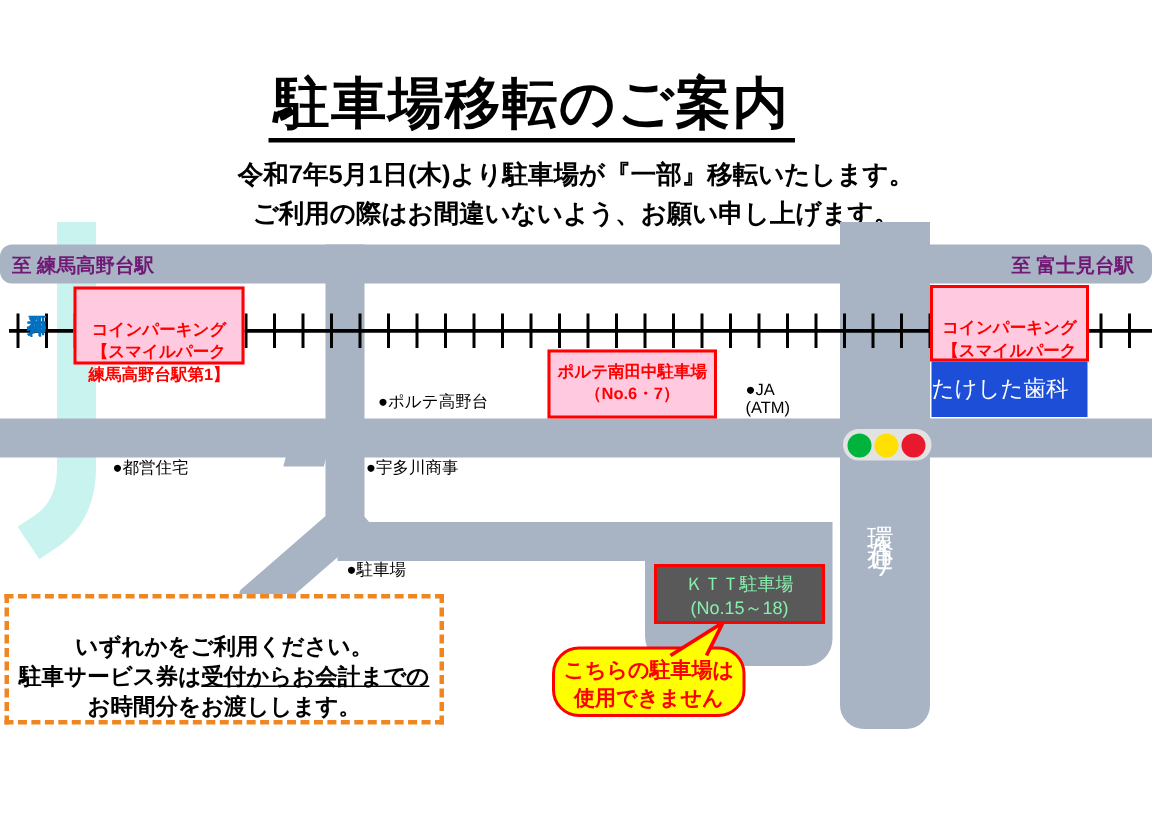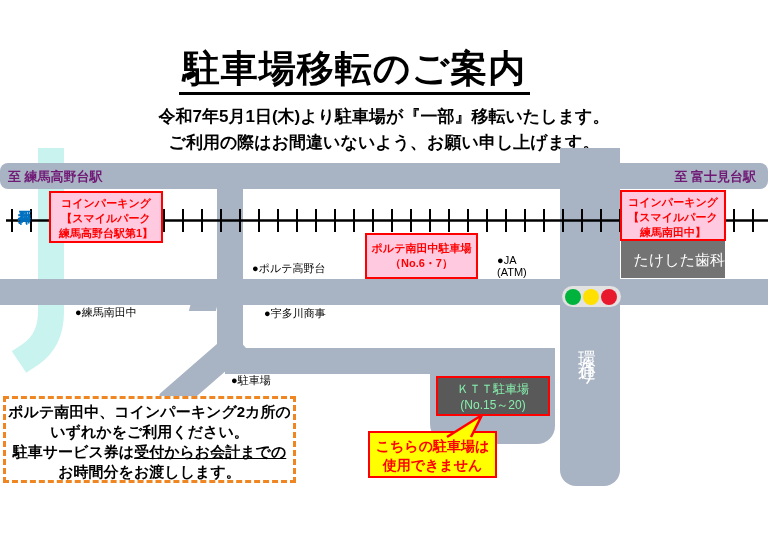--- a/index.html
+++ b/index.html
@@ -33,29 +33,29 @@
   .dir{font-size:13px;font-weight:bold;color:#701a75;white-space:nowrap;}
   .dir-left{left:8px;top:168px;}
   .dir-right{right:12px;top:168px;}
 
   
   .lm{position:absolute;font-size:11px;color:#000;white-space:nowrap;line-height:12px;}
 
   
   .pinkbox{position:absolute;background:#ffc9e0;border:2px solid #ff0000;
            color:#ff0000;font-weight:bold;text-align:center;font-size:11px;
-           line-height:15px;box-sizing:border-box;padding-top:3px;}
+           line-height:15px;box-sizing:border-box;padding-top:20px;}
   .greenbox{position:absolute;left:621px;top:241px;width:104px;height:37px;
-            background:#737373;color:#fff;font-size:15px;text-align:right;
+            background:#1d4ed8;color:#fff;font-size:15px;text-align:left;
             line-height:37px;box-sizing:border-box;}
   .kttbox{position:absolute;left:436px;top:376px;width:114px;height:40px;
           background:#595959;border:2px solid #ff0000;color:#86efac;font-size:12px;
           text-align:center;line-height:16px;box-sizing:border-box;padding-top:3px;}
   .bubble{position:absolute;left:368px;top:431px;width:129px;height:47px;
-          background:#ffff00;border:2.5px solid #ff0000;border-radius:0;
+          background:#ffff00;border:2.5px solid #ff0000;border-radius:18px;
           color:#ff0000;font-weight:bold;font-size:14px;text-align:center;
           line-height:19px;box-sizing:border-box;padding-top:4px;}
   .notice{position:absolute;left:3px;top:396px;width:293px;height:87px;
           background:#fff;border:3px dashed #ef8622;color:#000;font-weight:bold;
           font-size:15px;text-align:center;line-height:20px;box-sizing:border-box;
           padding-top:3px;}
   .notice u{}
 
   
   .tl-pill{position:absolute;left:562px;top:286px;width:59px;height:21px;
@@ -146,22 +146,22 @@
   <div class="abs vtext river-label">石神井川</div>
   <div class="abs vtext kanpachi-label">環八通り</div>
 
   <div class="tl-pill">
     <div class="tl tl-g"></div>
     <div class="tl tl-y"></div>
     <div class="tl tl-r"></div>
   </div>
 
   <div class="lm" style="left:252px;top:262px;">●ポルテ高野台</div>
-  <div class="lm" style="left:75px;top:306px;">●練馬南田中</div>
-  <div class="lm" style="left:264px;top:307px;">●宇多川商事</div>
+  <div class="lm" style="left:75px;top:306px;">●都営住宅</div>
+  <div class="lm" style="left:244px;top:307px;font-family:Liberation Mono, monospace;">●宇多川商事</div>
   <div class="lm" style="left:497px;top:254px;">
     <span>●JA</span><br>
     <span>(ATM)</span>
   </div>
   <div class="lm" style="left:231px;top:374px;">●駐車場</div>
 
   <div class="pinkbox" style="left:49px;top:191px;width:114px;height:52px;">
     <span>コインパーキング</span><br>
     <span>【スマイルパーク</span><br>
     <span>練馬高野台駅第1】</span>
@@ -173,31 +173,31 @@
   <div class="pinkbox" style="left:620px;top:190px;width:106px;height:51px;">
     <span>コインパーキング</span><br>
     <span>【スマイルパーク</span><br>
     <span>練馬南田中】</span>
   </div>
 
   <div class="greenbox">たけした歯科</div>
 
   <div class="kttbox">
     <span>ＫＴＴ駐車場</span><br>
-    <span>(No.15～20)</span>
+    <span>(No.15～18)</span>
   </div>
 
   <div class="bubble">
     <span>こちらの駐車場は</span><br>
     <span>使用できません</span>
   </div>
   <svg width="768" height="543" style="pointer-events:none;">
     <path d="M447,437 L482,415 L471,437" fill="#ffff00" stroke="#ff0000" stroke-width="2.5" stroke-linejoin="round"></path>
   </svg>
 
   <div class="notice">
-    <span>ポルテ南田中、コインパーキング2カ所の</span><br>
+    <br>
     <span>いずれかをご利用ください。</span><br>
     <span>駐車サービス券は</span><u>受付からお会計までの</u><br>
     <span>お時間分をお渡しします。</span>
   </div>
 
 </div>
 
 </body></html>

